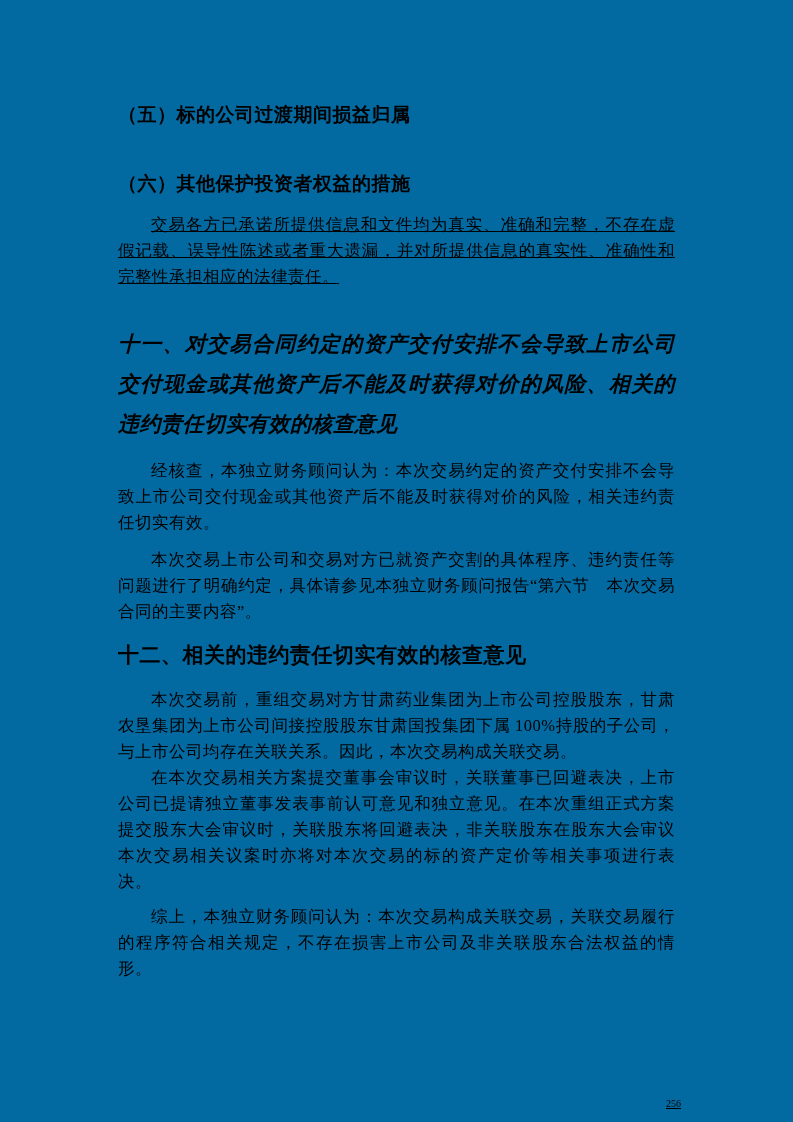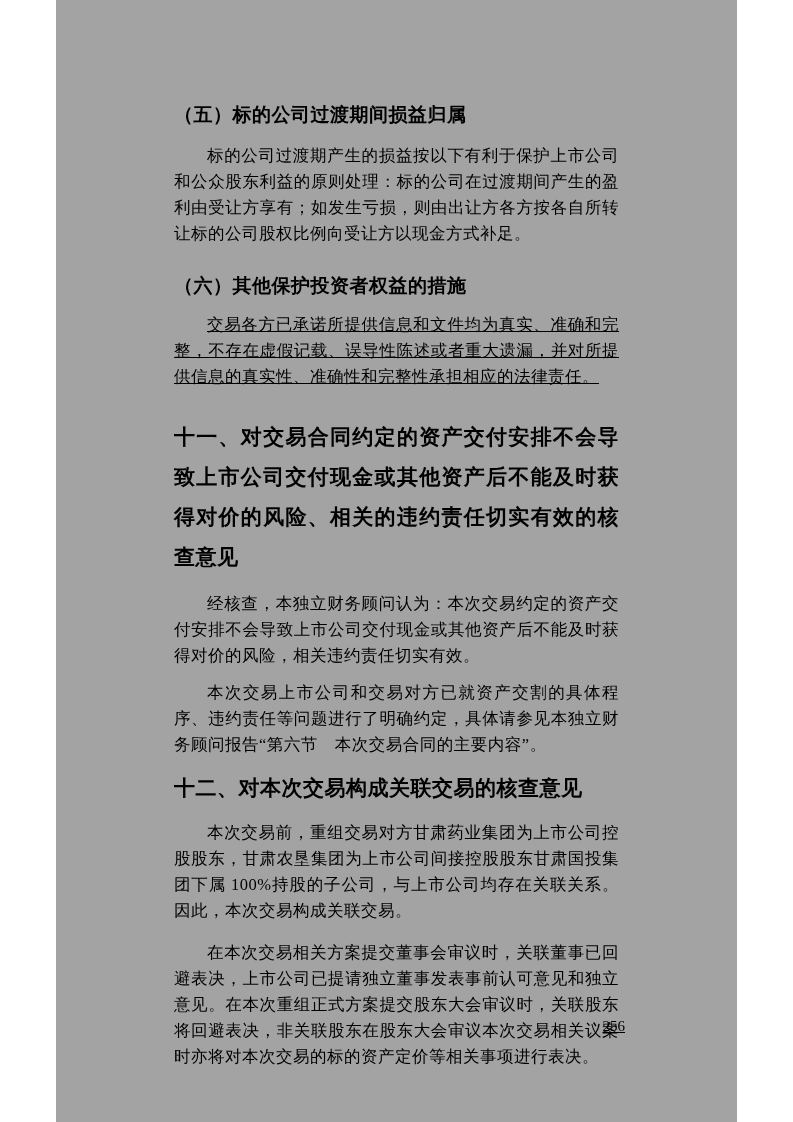--- a/index.html
+++ b/index.html
@@ -2,24 +2,24 @@
 <html><head>
 <meta charset="utf-8">
 <style>
   html, body {
     margin: 0;
     padding: 0;
     background: #ffffff;
   }
   .page {
     position: relative;
-    width: 681px;
+    width: 793px;
     height: 1122px;
     margin: 0 auto;
-    background: #a3a3a3;
+    background: #0369a1;
     color: #000000;
     box-sizing: border-box;
     padding: 101px 118px 0 118px;
     overflow: hidden;
     font-family: "Liberation Serif", "DejaVu Serif", serif;
   }
   .h2-sect {
     margin: 0;
     font-family: "DejaVu Sans", "Liberation Sans", sans-serif;
     font-weight: bold;
@@ -39,60 +39,60 @@
   .body-p {
     margin: 0;
     font-size: 16.5px;
     line-height: 26px;
     text-align: justify;
     text-indent: 2em;
     letter-spacing: 0.5px;
   }
   
   .mt-p-after-h2a  { margin-top: 16px; }
-  .mt-h2-s6        { margin-top: 25px; }
+  .mt-h2-s6        { margin-top: 45px; font-family: Liberation Mono, monospace; }
   .mt-p-after-h2b  { margin-top: 14px; text-decoration: underline; }
-  .mt-h1-s11       { margin-top: 27px; }
+  .mt-h1-s11       { margin-top: 34px; font-style: italic; }
   .mt-p-s11-1      { margin-top: 11px; }
   .mt-p-s11-2      { margin-top: 14px; }
   .mt-h1-s12       { margin-top: 10px; }
   .mt-p-s12-1      { margin-top: 12px; }
-  .mt-p-s12-2      { margin-top: 16px; }
+  .mt-p-s12-2      { margin-top: 0; }
   .mt-p-s12-3      { margin-top: 9px; }
   .page-number {
     position: absolute;
-    top: 1015px;
+    top: 1093px;
     right: 112px;
-    font-size: 15px;
+    font-size: 10px;
     line-height: 22px;
     font-family: "Liberation Serif", "DejaVu Serif", serif;
     text-decoration: underline;
   }
 </style>
 </head>
 <body>
 
 <div class="page">
 
   <h3 class="h2-sect">（五）标的公司过渡期间损益归属</h3>
 
-  <p class="body-p mt-p-after-h2a">标的公司过渡期产生的损益按以下有利于保护上市公司和公众股东利益的原则处理：标的公司在过渡期间产生的盈利由受让方享有；如发生亏损，则由出让方各方按各自所转让标的公司股权比例向受让方以现金方式补足。</p>
 
   <h3 class="h2-sect mt-h2-s6">（六）其他保护投资者权益的措施</h3>
 
   <p class="body-p mt-p-after-h2b">交易各方已承诺所提供信息和文件均为真实、准确和完整，不存在虚假记载、误导性陈述或者重大遗漏，并对所提供信息的真实性、准确性和完整性承担相应的法律责任。</p>
 
   <h2 class="h1-sect mt-h1-s11">十一、对交易合同约定的资产交付安排不会导致上市公司交付现金或其他资产后不能及时获得对价的风险、相关的违约责任切实有效的核查意见</h2>
 
   <p class="body-p mt-p-s11-2">经核查，本独立财务顾问认为：本次交易约定的资产交付安排不会导致上市公司交付现金或其他资产后不能及时获得对价的风险，相关违约责任切实有效。</p>
 
   <p class="body-p mt-p-s11-1">本次交易上市公司和交易对方已就资产交割的具体程序、违约责任等问题进行了明确约定，具体请参见本独立财务顾问报告“第六节　本次交易合同的主要内容”。</p>
 
-  <h2 class="h1-sect mt-h1-s12">十二、对本次交易构成关联交易的核查意见</h2>
+  <h2 class="h1-sect mt-h1-s12">十二、相关的违约责任切实有效的核查意见</h2>
 
   <p class="body-p mt-p-s12-1">本次交易前，重组交易对方甘肃药业集团为上市公司控股股东，甘肃农垦集团为上市公司间接控股股东甘肃国投集团下属 100%持股的子公司，与上市公司均存在关联关系。因此，本次交易构成关联交易。</p>
 
   <p class="body-p mt-p-s12-2">在本次交易相关方案提交董事会审议时，关联董事已回避表决，上市公司已提请独立董事发表事前认可意见和独立意见。在本次重组正式方案提交股东大会审议时，关联股东将回避表决，非关联股东在股东大会审议本次交易相关议案时亦将对本次交易的标的资产定价等相关事项进行表决。</p>
 
+  <p class="body-p mt-p-s12-3">综上，本独立财务顾问认为：本次交易构成关联交易，关联交易履行的程序符合相关规定，不存在损害上市公司及非关联股东合法权益的情形。</p>
 
   <div class="page-number">256</div>
 
 </div>
 
 </body></html>

